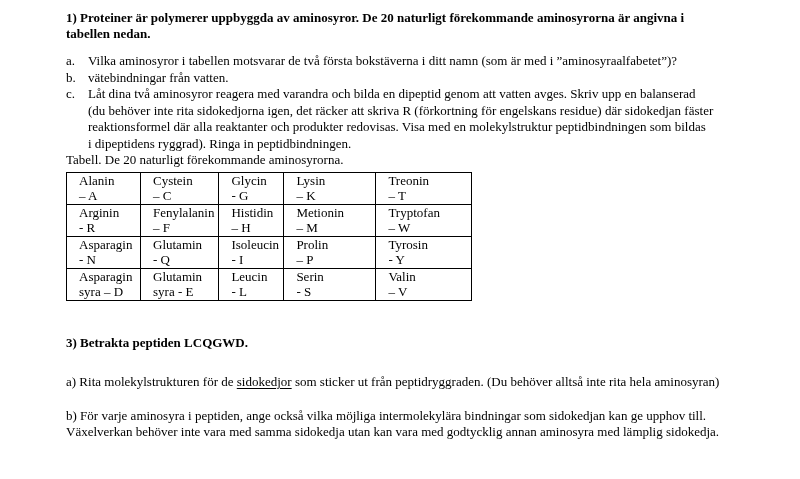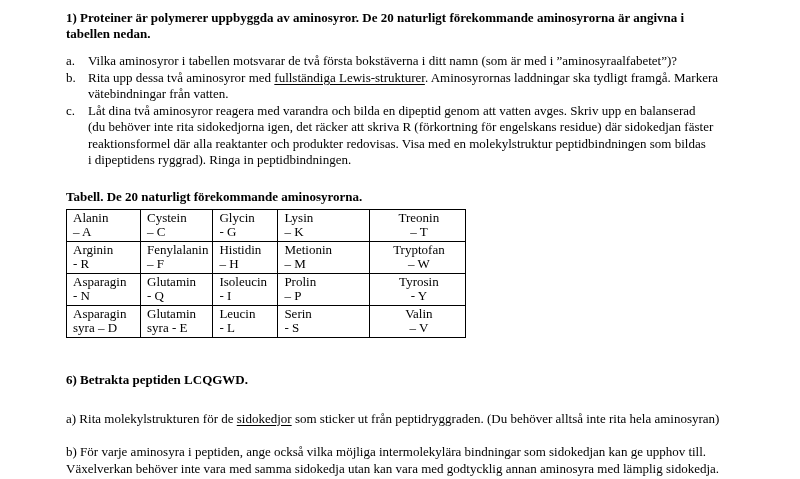--- a/index.html
+++ b/index.html
@@ -16,35 +16,35 @@
     line-height:16.5px;
   }
   .line { white-space:nowrap; }
   .bold { font-weight:bold; }
   .u { text-decoration:underline; text-underline-offset:2px; }
   .intro .line { line-height:16px; }
   .list { margin-top:11px; }
   .li { display:flex; }
   .li-label { flex:0 0 22px; }
   .li-body { flex:1 1 auto; min-width:0; }
-  .caption { margin-top:20px; font-weight:bold; line-height:16px; }
+  .caption { font-weight:normal; line-height:16px; }
   table.amino { border-collapse:collapse; margin-top:4px; }
   table.amino td {
     border:1.5px solid #000;
     vertical-align:top;
-    padding:1px 4px 1px 6px;
+    padding:1px 4px 1px 12px;
     height:30px;
     line-height:14.5px;
     font-size:13px;
   }
   td.c1 { width:74px; }
   td.c2 { width:71px; }
   td.c3 { width:65px; }
   td.c4 { width:92px; }
-  td.c5 { width:96px;text-align:center; }
+  td.c5 { width:96px; }
   .amino-name, .amino-code { display:block; white-space:nowrap; }
   .q2h { margin-top:34px; font-weight:bold; line-height:16px; }
   .q2a { margin-top:23px; }
   .q2b { margin-top:17px; }
 </style>
 </head>
 <body>
 
 <div class="doc">
 
@@ -58,21 +58,20 @@
     <div class="li">
       <span class="li-label">a.</span>
       <div class="li-body">
         <div class="line">Vilka aminosyror i tabellen motsvarar de två första bokstäverna i ditt namn (som är med i ”aminosyraalfabetet”)?</div>
       </div>
     </div>
 
     <div class="li">
       <span class="li-label">b.</span>
       <div class="li-body">
-        <div class="line"><span>Rita upp dessa två aminosyror med </span><span class="u">fullständiga Lewis-strukturer</span><span>. Aminosyrornas laddningar ska tydligt framgå. Markera</span></div>
         <div class="line">vätebindningar från vatten.</div>
       </div>
     </div>
 
     <div class="li">
       <span class="li-label">c.</span>
       <div class="li-body">
         <div class="line">Låt dina två aminosyror reagera med varandra och bilda en dipeptid genom att vatten avges. Skriv upp en balanserad</div>
         <div class="line">(du behöver inte rita sidokedjorna igen, det räcker att skriva R (förkortning för engelskans residue) där sidokedjan fäster</div>
         <div class="line">reaktionsformel där alla reaktanter och produkter redovisas. Visa med en molekylstruktur peptidbindningen som bildas</div>
@@ -170,21 +169,21 @@
             <span class="amino-code">- S</span>
           </td>
         <td class="c5">
             <span class="amino-name">Valin</span>
             <span class="amino-code">– V</span>
           </td>
       </tr>
     </tbody>
   </table>
 
-  <div class="q2h line">6) Betrakta peptiden LCQGWD.</div>
+  <div class="q2h line">3) Betrakta peptiden LCQGWD.</div>
 
   <div class="q2a line"><span>a) Rita molekylstrukturen för de </span><span class="u">sidokedjor</span><span> som sticker ut från peptidryggraden. (Du behöver alltså inte rita hela aminosyran)</span></div>
 
   <div class="q2b">
     <div class="line">b) För varje aminosyra i peptiden, ange också vilka möjliga intermolekylära bindningar som sidokedjan kan ge upphov till.</div>
     <div class="line">Växelverkan behöver inte vara med samma sidokedja utan kan vara med godtycklig annan aminosyra med lämplig sidokedja.</div>
   </div>
 
 </div>
 

